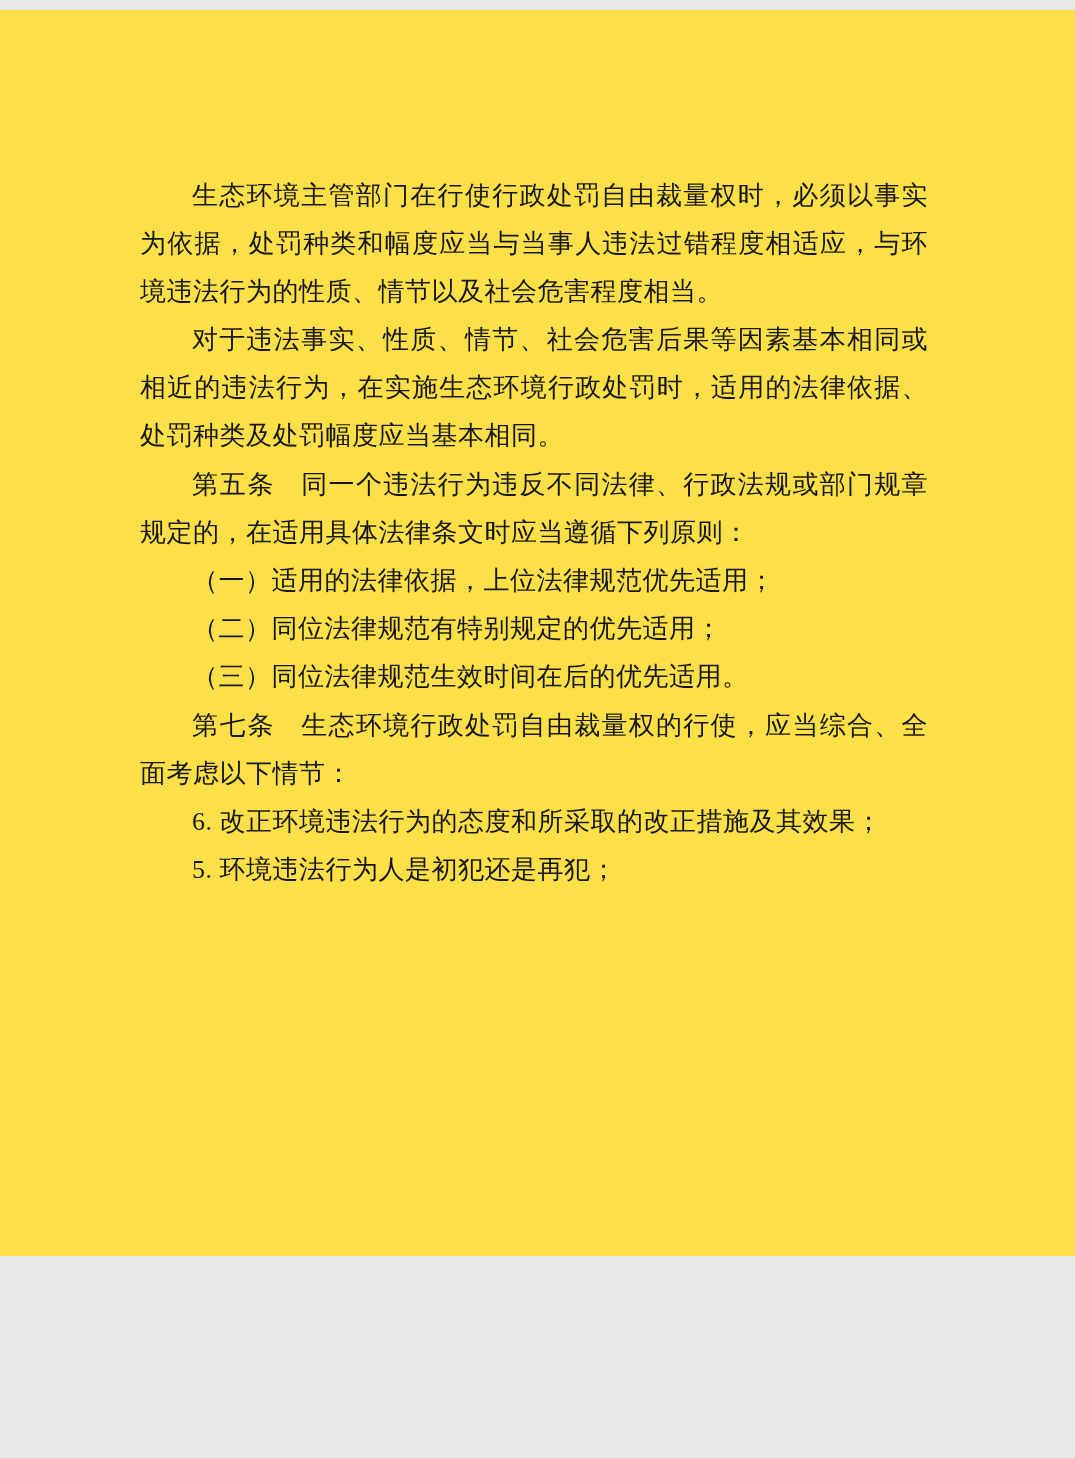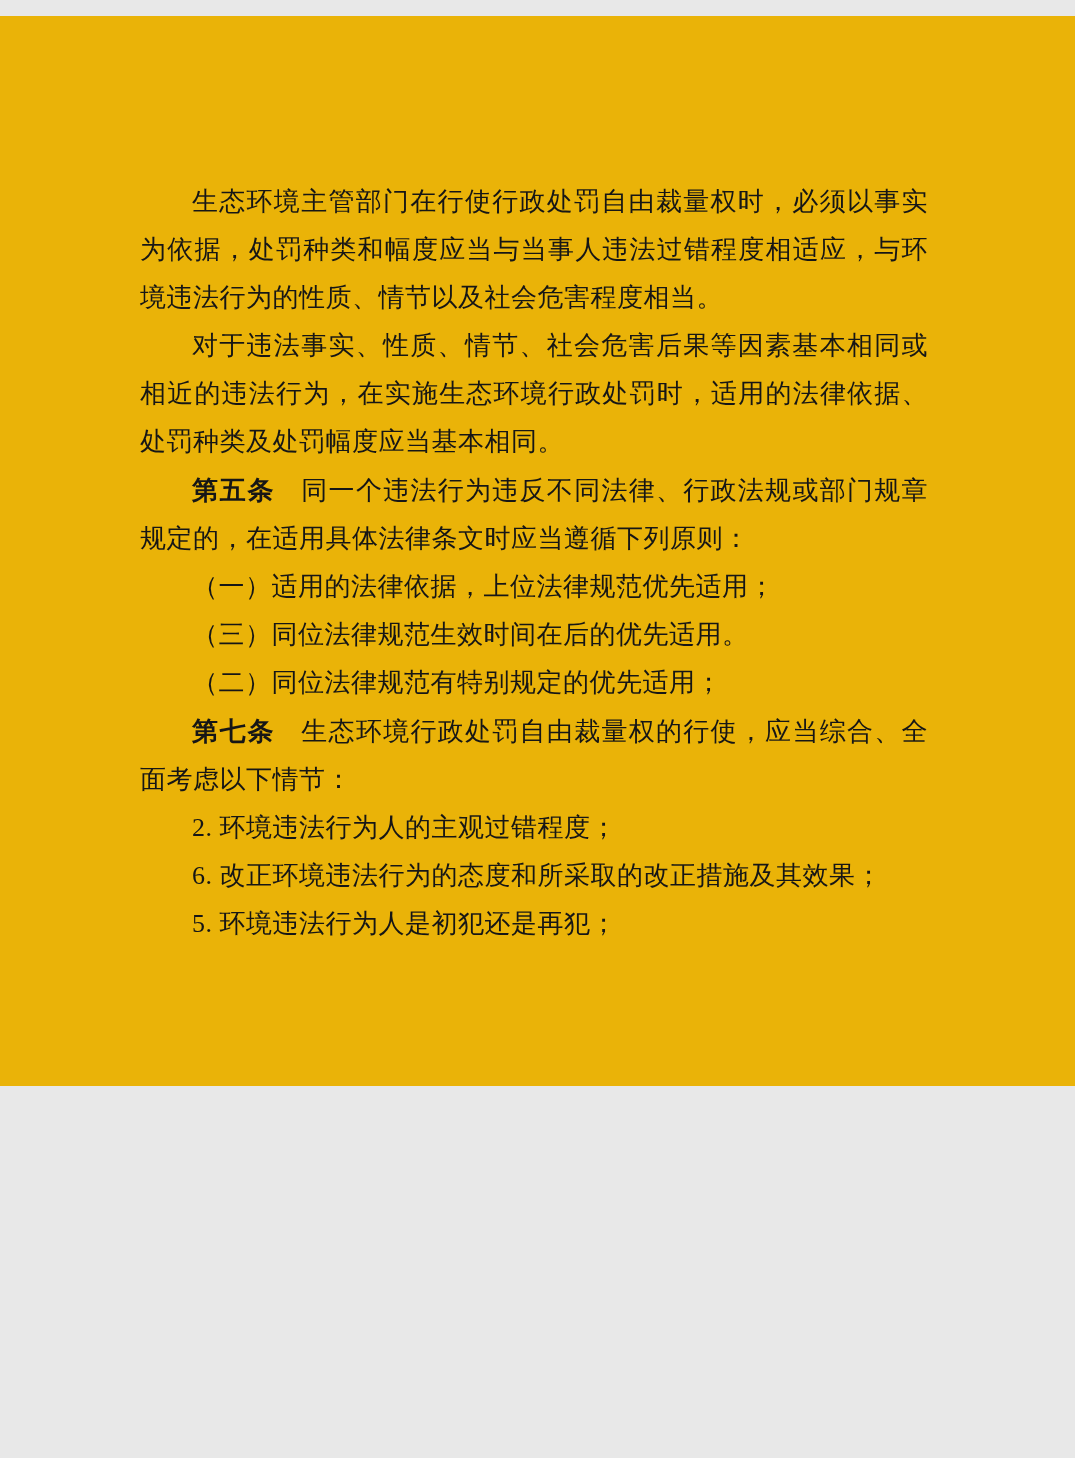--- a/index.html
+++ b/index.html
@@ -3,44 +3,44 @@
 <meta charset="utf-8">
 <style>
   html, body {
     margin: 0;
     padding: 0;
     background: #e8e8e8;
   }
   .page {
     position: relative;
     width: 1075px;
-    height: 1070px;
-    margin: 16px auto;
-    background: #eab308;
+    height: 1246px;
+    margin: 10px auto;
+    background: #fde047;
     overflow: hidden;
     font-family: "Liberation Serif", serif;
     color: #161616;
   }
   .content {
     position: absolute;
     left: 140px;
     top: 162px;
     width: 788px;
     font-size: 26px;
     line-height: 48px;
     text-align: justify;
     letter-spacing: 0.5px;
   }
   .content p {
     margin: 0;
     padding: 0;
     text-indent: 2em;
   }
   .art-num {
-    font-weight: 700;
+    font-weight: 400;
     font-family: "Liberation Sans", sans-serif;
     margin-right: 1em;
     letter-spacing: 1px;
   }
   .footer {
     position: absolute;
     left: 152px;
     top: 1326px;
     font-size: 25px;
     line-height: 30px;
@@ -55,29 +55,28 @@
   <div class="content">
 
     <p><span>生态环境主管部门在行使行政处罚自由裁量权时，必须以事实为依据，处罚种类和幅度应当与当事人违法过错程度相适应，与环境违法行为的性质、情节以及社会危害程度相当。</span></p>
 
     <p><span>对于违法事实、性质、情节、社会危害后果等因素基本相同或相近的违法行为，在实施生态环境行政处罚时，适用的法律依据、处罚种类及处罚幅度应当基本相同。</span></p>
 
     <p><span class="art-num">第五条</span><span>同一个违法行为违反不同法律、行政法规或部门规章规定的，在适用具体法律条文时应当遵循下列原则：</span></p>
 
     <p><span>（一）适用的法律依据，上位法律规范优先适用；</span></p>
 
+    <p><span>（二）同位法律规范有特别规定的优先适用；</span></p>
+
     <p><span>（三）同位法律规范生效时间在后的优先适用。</span></p>
-
-    <p><span>（二）同位法律规范有特别规定的优先适用；</span></p>
 
 
     <p><span class="art-num">第七条</span><span>生态环境行政处罚自由裁量权的行使，应当综合、全面考虑以下情节：</span></p>
 
 
-    <p><span>2. 环境违法行为人的主观过错程度；</span></p>
 
 
     <p><span>6. 改正环境违法行为的态度和所采取的改正措施及其效果；</span></p>
 
     <p><span>5. 环境违法行为人是初犯还是再犯；</span></p>
 
 
 
   </div>
 

